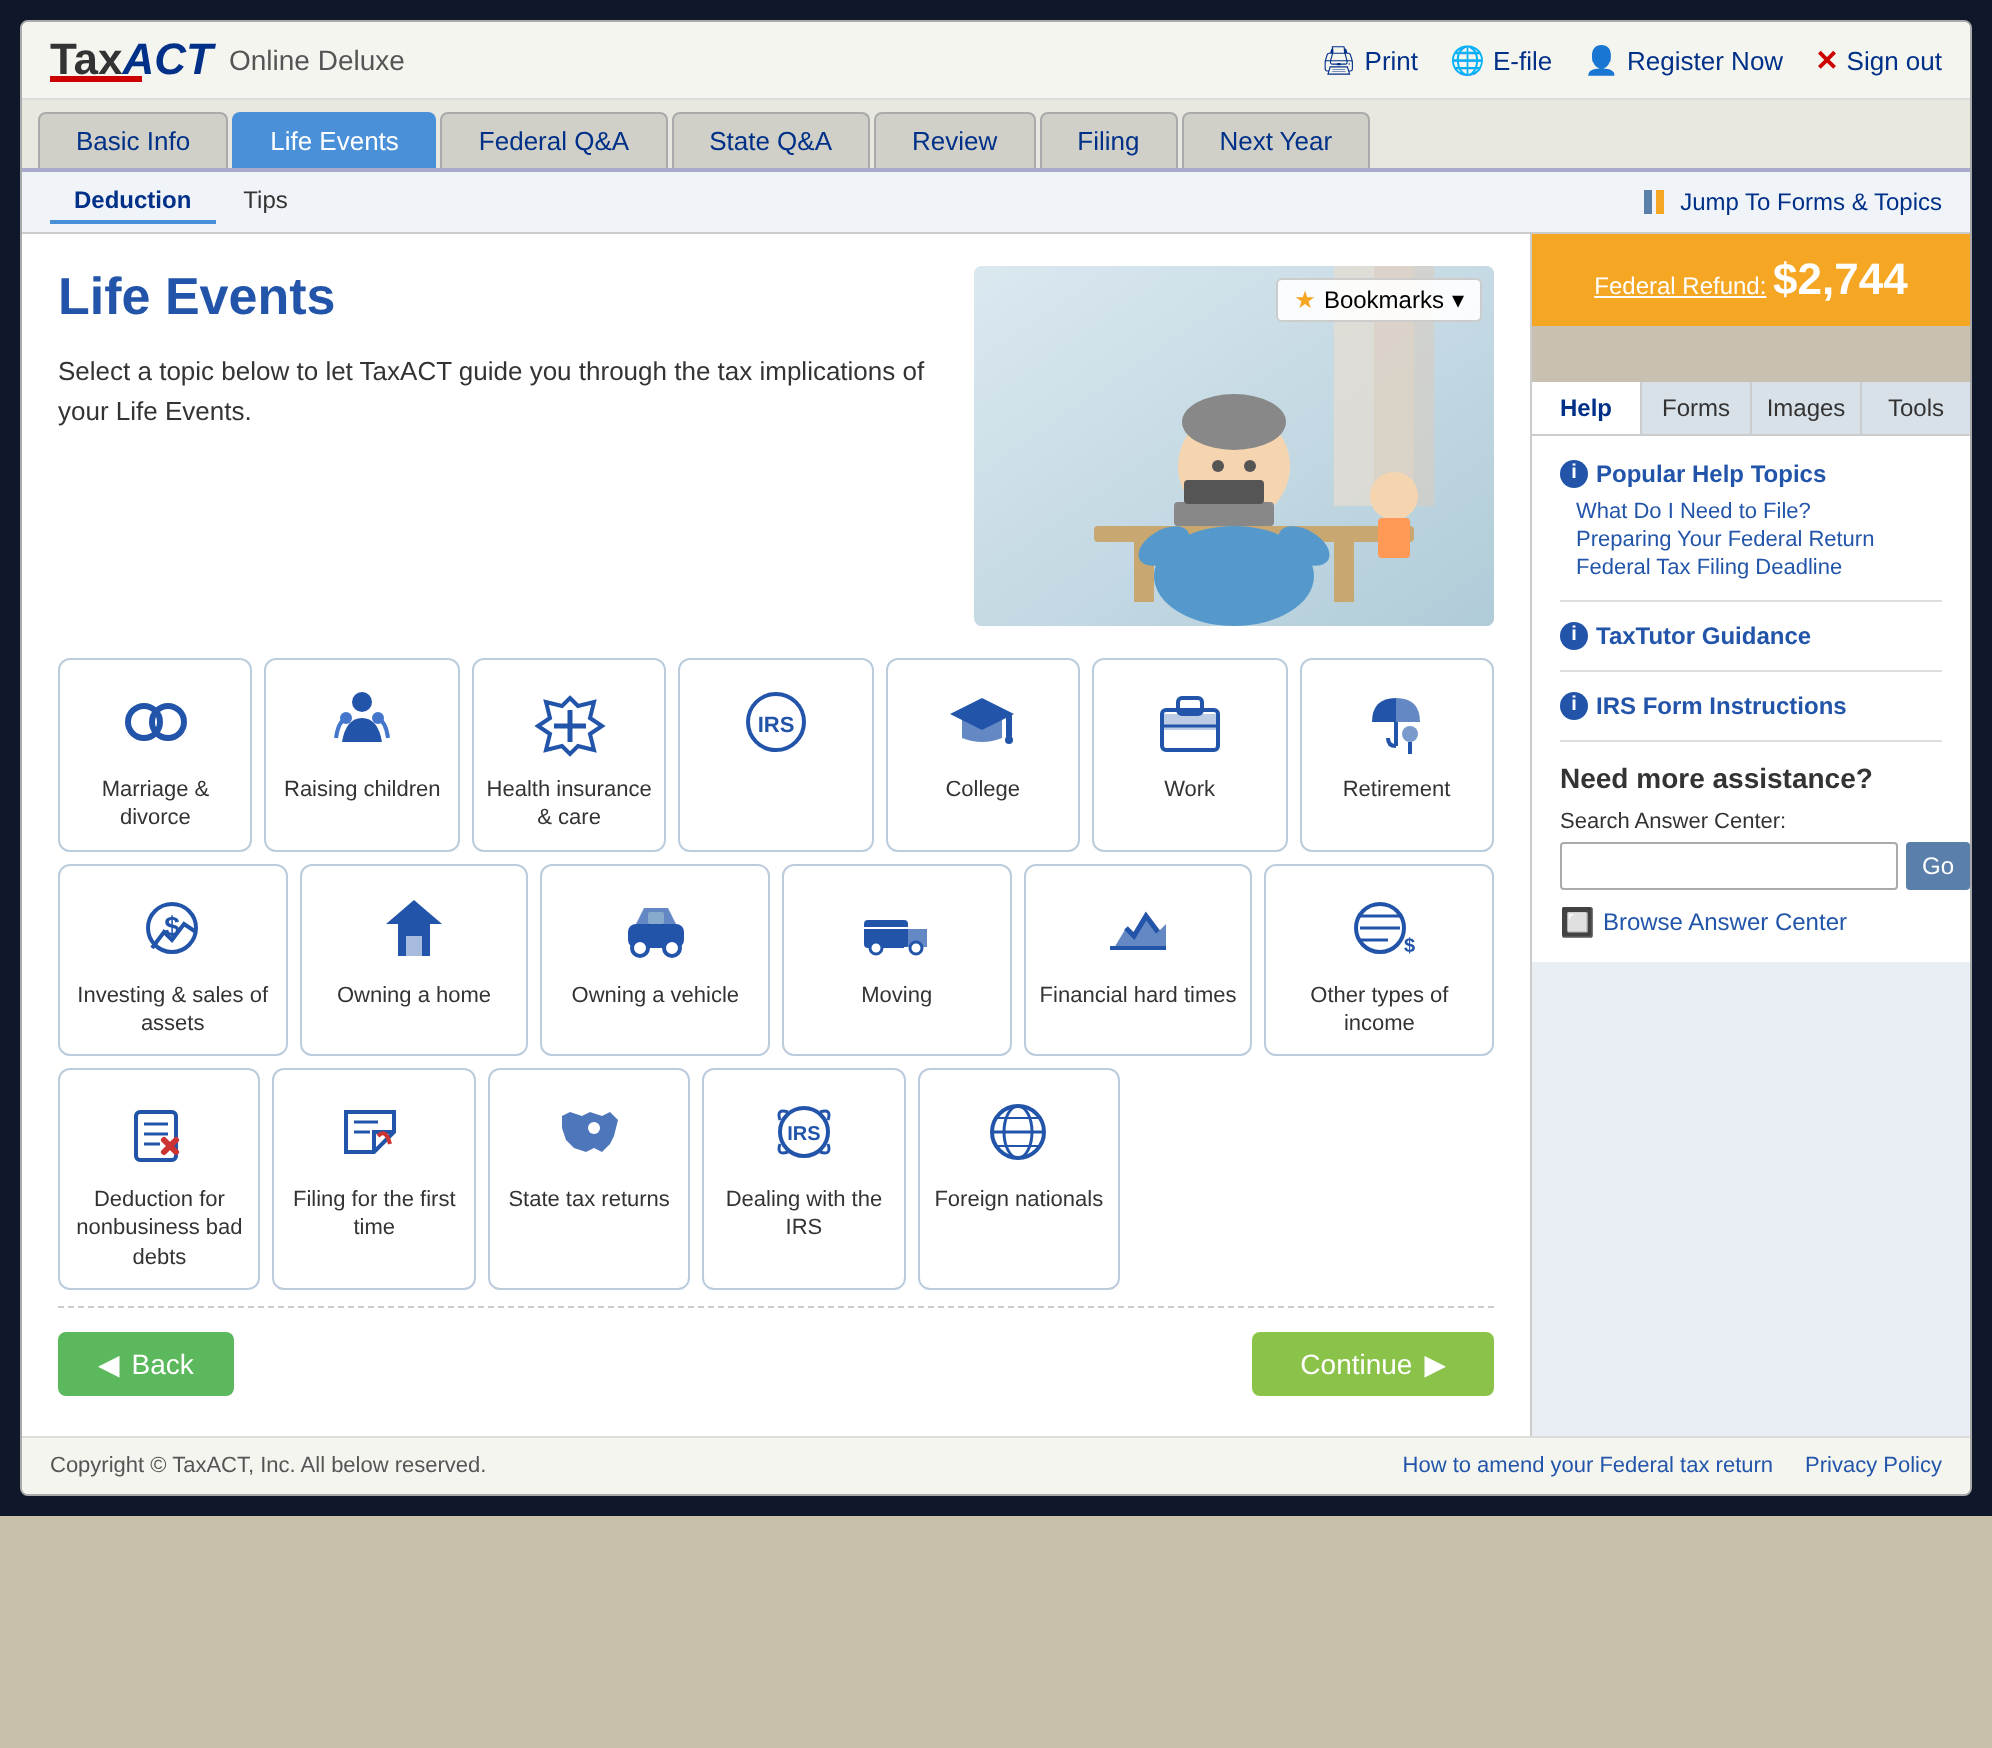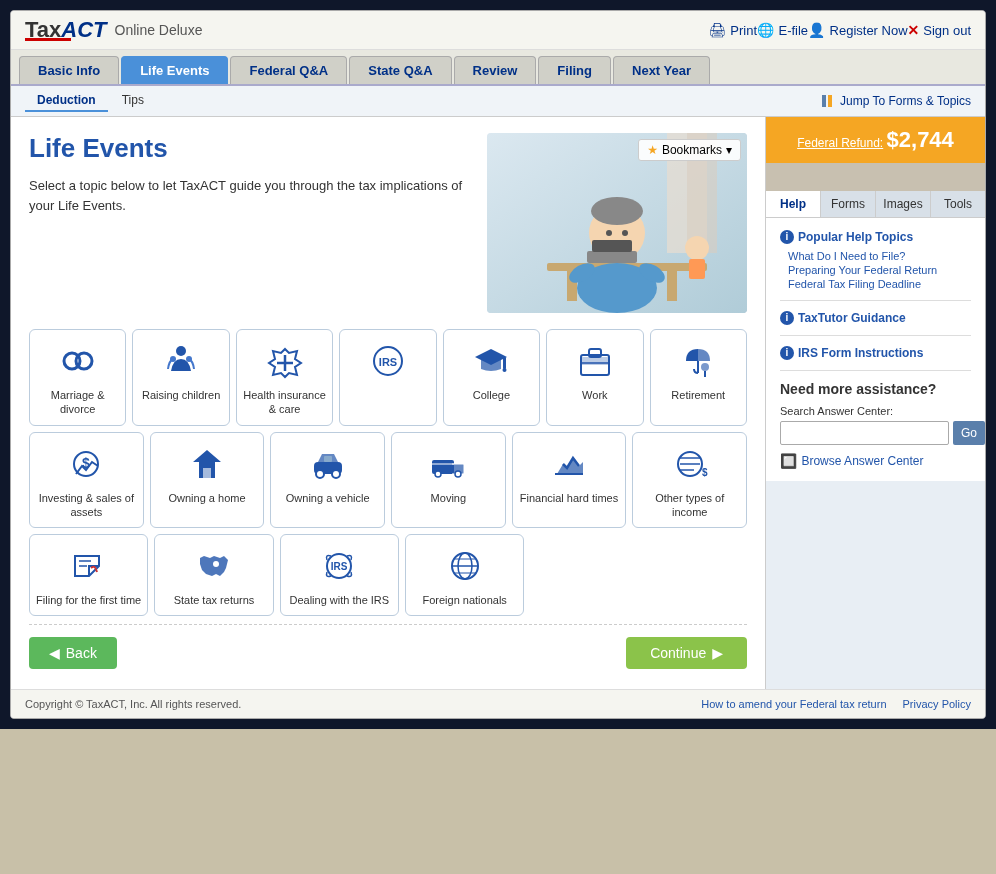--- a/index.html
+++ b/index.html
@@ -42,20 +42,21 @@
       margin-top: -3px;
     }
     .logo-subtitle {
       font-size: 14px;
       color: #555;
       margin-left: 4px;
     }
     .header-actions {
       display: flex;
       align-items: center;
+      gap: 16px;
     }
     .header-action-item {
       display: flex;
       align-items: center;
       gap: 4px;
       color: #003087;
       text-decoration: none;
       font-size: 13px;
       cursor: pointer;
     }
@@ -69,21 +70,21 @@
       background: #e8e8e0;
       border-bottom: 2px solid #aac;
       padding: 6px 8px 0 8px;
       gap: 2px;
     }
     .nav-tab {
       padding: 6px 18px;
       border-radius: 4px 4px 0 0;
       cursor: pointer;
       font-size: 13px;
-      font-weight: bold;
+      font-weight: normal;
       color: #003087;
       background: #d0d0c8;
       border: 1px solid #aaa;
       border-bottom: none;
     }
     .nav-tab.active {
       background: #4a90d9;
       color: #fff;
       border-color: #4a90d9;
     }
@@ -672,20 +673,33 @@
                 <line x1="8" y1="24" x2="22" y2="24" stroke="#2255aa" stroke-width="1.5"></line>
                 <text x="30" y="30" font-size="10" fill="#2255aa" font-weight="bold">$</text>
               </svg>
             </div>
             <span class="topic-label">Other types of income</span>
           </div>
         </div>
 
         <div class="topics-row">
 
+          <div class="topic-card">
+            <div class="topic-icon">
+              <svg viewBox="0 0 36 36">
+                <rect x="6" y="8" width="20" height="24" rx="2" fill="none" stroke="#2255aa" stroke-width="2"></rect>
+                <line x1="10" y1="14" x2="22" y2="14" stroke="#2255aa" stroke-width="1.5"></line>
+                <line x1="10" y1="19" x2="22" y2="19" stroke="#2255aa" stroke-width="1.5"></line>
+                <line x1="10" y1="24" x2="18" y2="24" stroke="#2255aa" stroke-width="1.5"></line>
+                <path d="M20 22 L26 28" stroke="#cc3333" stroke-width="3" stroke-linecap="round"></path>
+                <path d="M26 22 L20 28" stroke="#cc3333" stroke-width="3" stroke-linecap="round"></path>
+              </svg>
+            </div>
+            <span class="topic-label">Deduction for nonbusiness bad debts</span>
+          </div>
 
           <div class="topic-card">
             <div class="topic-icon">
               <svg viewBox="0 0 36 36">
                 <path d="M4 8 L4 28 L18 28 L28 18 L28 8 Z" fill="none" stroke="#2255aa" stroke-width="2"></path>
                 <path d="M18 28 L18 18 L28 18" fill="none" stroke="#2255aa" stroke-width="2"></path>
                 <line x1="8" y1="13" x2="20" y2="13" stroke="#2255aa" stroke-width="1.5"></line>
                 <line x1="8" y1="18" x2="16" y2="18" stroke="#2255aa" stroke-width="1.5"></line>
                 <path d="M20 20 Q24 16 26 24" stroke="#cc3333" stroke-width="2" fill="none"></path>
               </svg>
@@ -789,20 +803,20 @@
           </div>
           <a class="browse-link" href="#">
             <span style="color:#2255aa;font-size:14px;">🔲</span>
             <span>Browse Answer Center</span>
           </a>
         </div>
       </div>
     </div>
 
     <div class="footer">
-      <span>Copyright © TaxACT, Inc. All rights reserved.</span>
+      <span>Copyright © TaxACT, Inc. All below reserved.</span>
       <div class="footer-links">
         <a class="footer-link" href="#">How to amend your Federal tax return</a>
         <a class="footer-link" href="#">Privacy Policy</a>
       </div>
     </div>
   </div>
 </div>
 
 </body></html>

